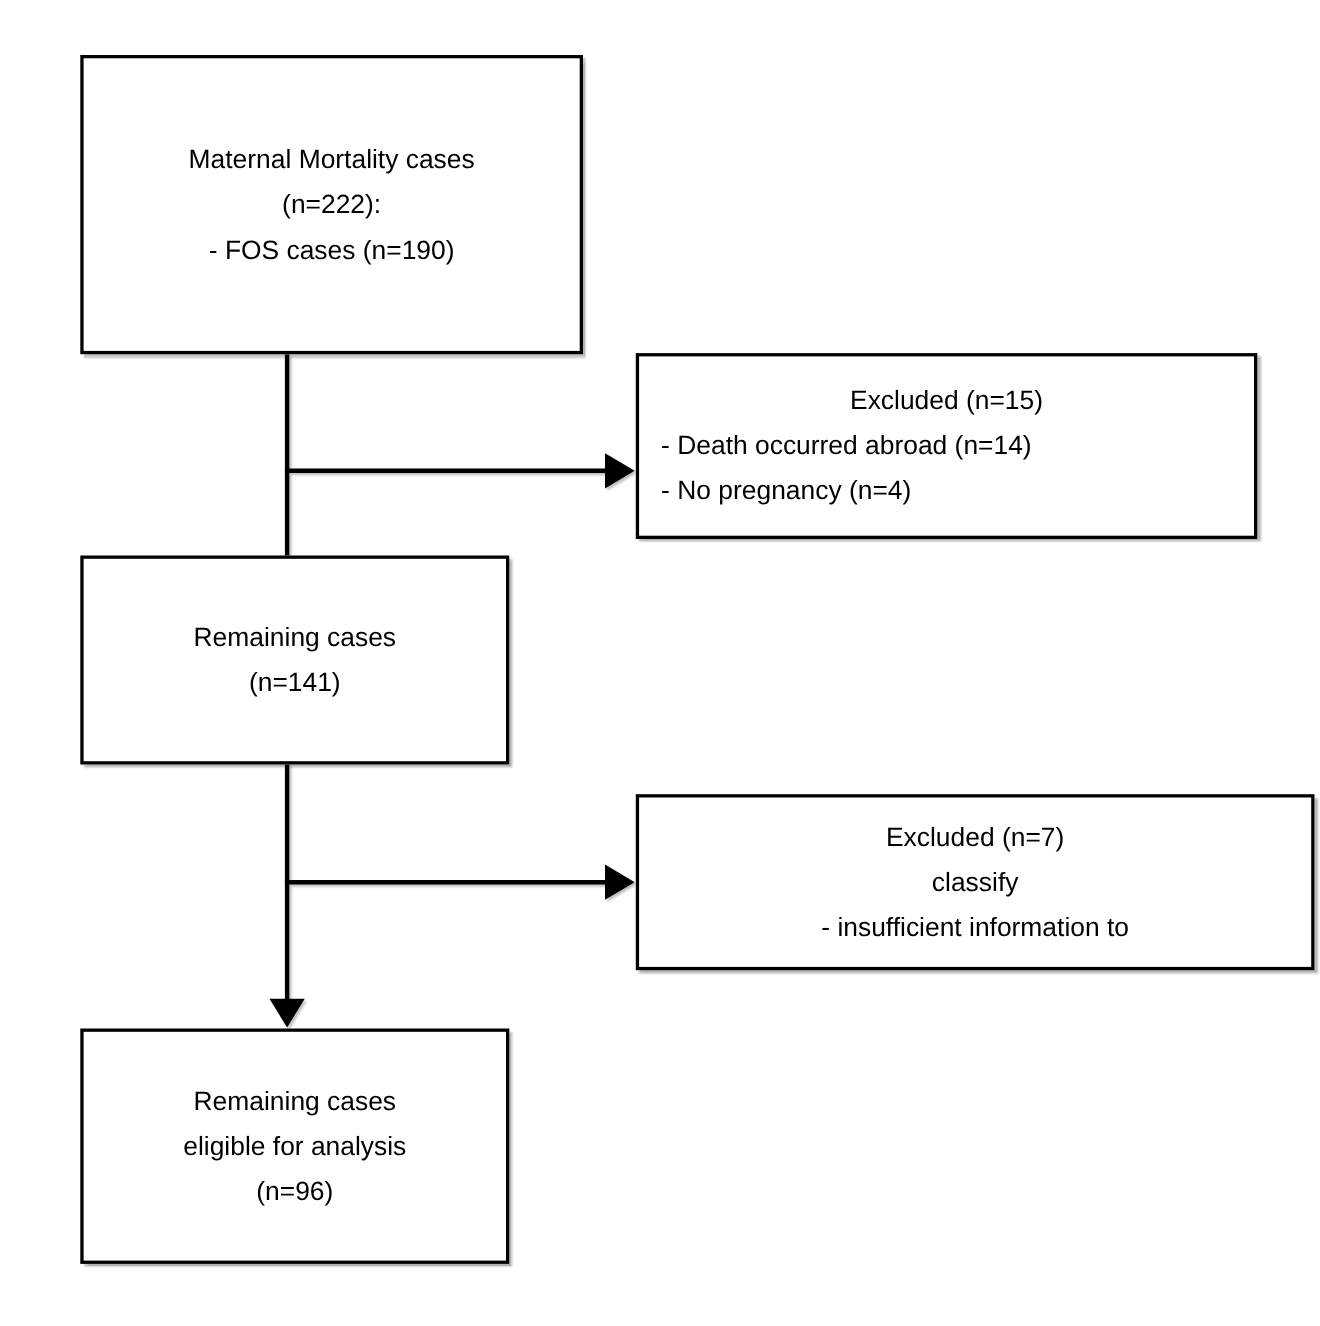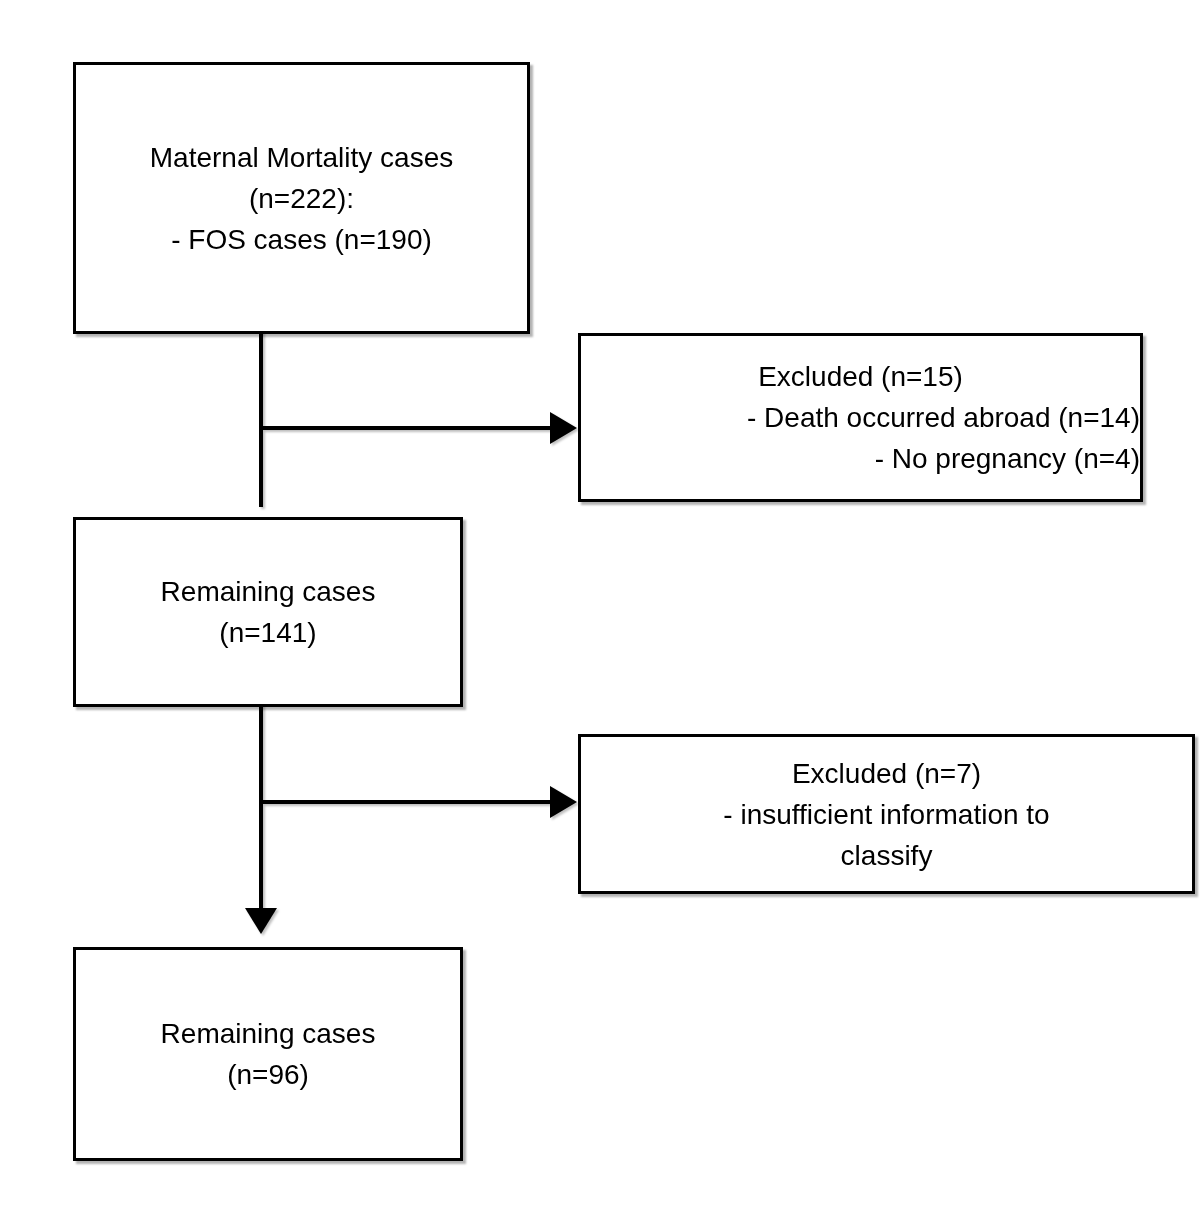--- a/index.html
+++ b/index.html
@@ -27,28 +27,28 @@
   }
   .flow-box {
     position: absolute;
     box-sizing: border-box;
     background: #ffffff;
     border: 3px solid #000000;
     box-shadow: 3px 3px 2px rgba(0,0,0,0.30);
     display: flex;
     flex-direction: column;
     justify-content: center;
-    font-size: 28px;
+    font-size: 24px;
     line-height: 41px;
     text-align: center;
-    margin-top: 12px;
   }
   .flow-box .line { width: 100%; }
   .flow-box .line.bullet-left {
-    text-align: right;
+    text-align: left;
+    padding-left: 20px;
     box-sizing: border-box;
   }
   .box-source    { left: 73px;  top: 50px;  width: 457px; height: 272px; }
   .box-excl1     { left: 578px; top: 321px; width: 565px; height: 169px; }
   .box-remaining { left: 73px;  top: 505px; width: 390px; height: 190px; }
   .box-excl2     { left: 578px; top: 722px; width: 617px; height: 160px; }
   .box-eligible  { left: 73px;  top: 935px; width: 390px; height: 214px; }
 </style>
 </head>
 <body>
@@ -81,22 +81,23 @@
     <div class="line bullet-left">- No pregnancy (n=4)</div>
   </div>
 
   <div class="flow-box box-remaining">
     <div class="line">Remaining cases</div>
     <div class="line">(n=141)</div>
   </div>
 
   <div class="flow-box box-excl2">
     <div class="line">Excluded (n=7)</div>
+    <div class="line">classify</div>
     <div class="line">- insufficient information to</div>
-    <div class="line">classify</div>
   </div>
 
   <div class="flow-box box-eligible">
     <div class="line">Remaining cases</div>
+    <div class="line">eligible for analysis</div>
     <div class="line">(n=96)</div>
   </div>
 
 </div>
 
 </body></html>

